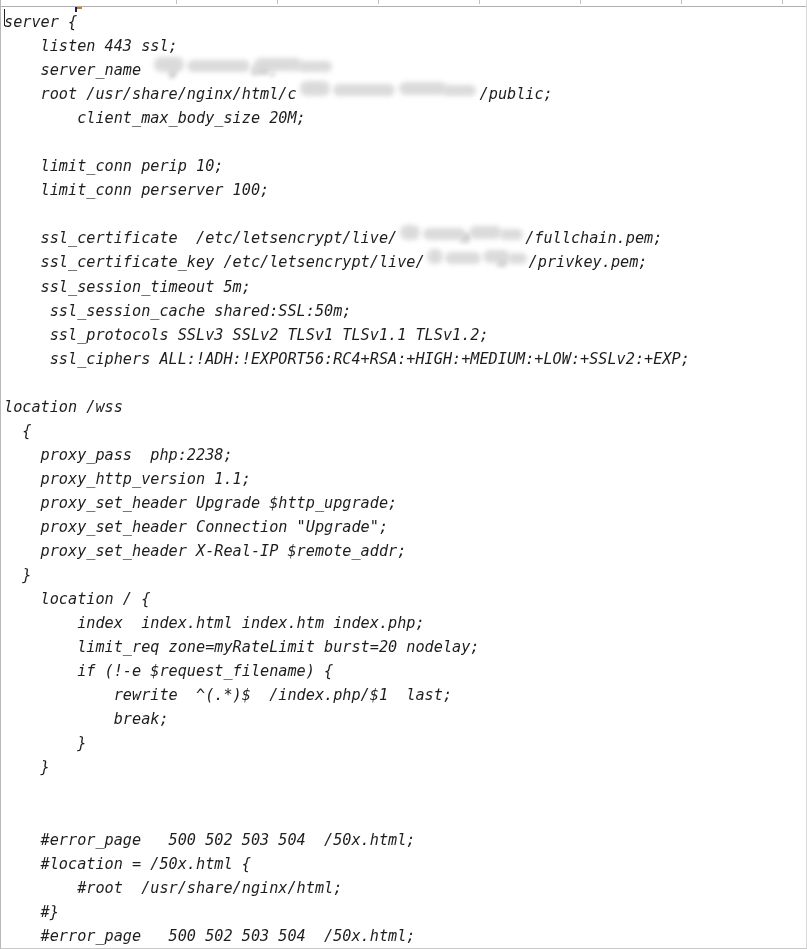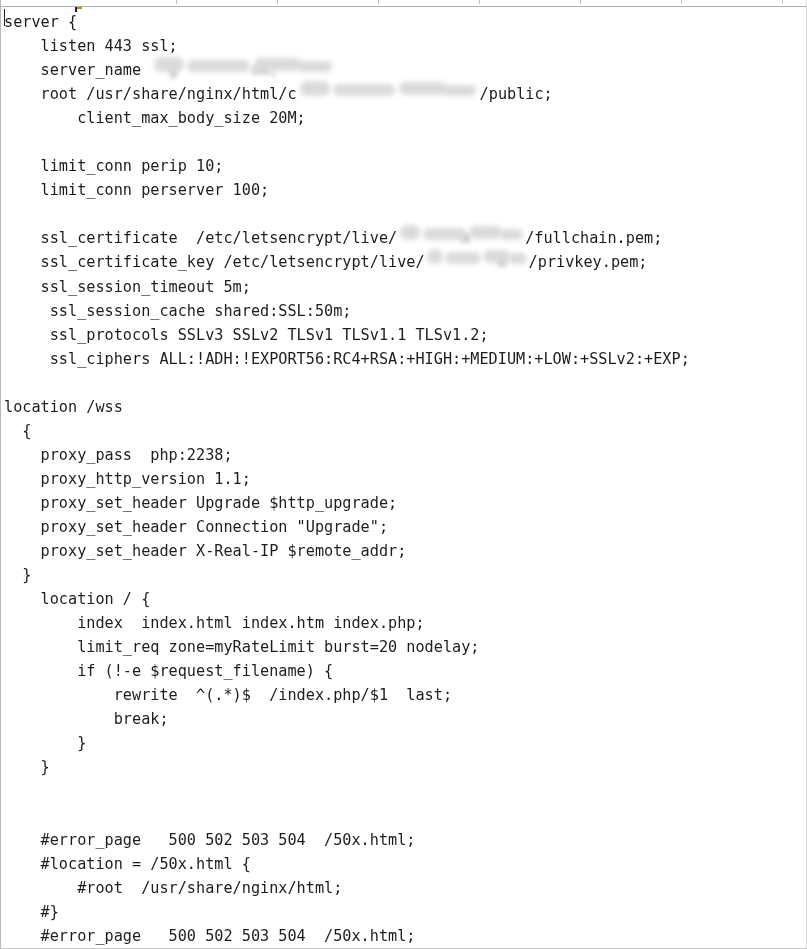--- a/index.html
+++ b/index.html
@@ -13,20 +13,21 @@
   .window {
     position: relative;
     width: 807px;
     height: 949px;
     box-sizing: border-box;
     background: #ffffff;
     border-left: 1px solid #b8b8b8;
     border-right: 1px solid #d8d8d8;
     border-bottom: 1px solid #c9c9c9;
     overflow: hidden;
+    font-style: italic;
   }
   
   .ruler {
     position: absolute;
     top: 0;
     left: 0;
     width: 807px;
     height: 7px;
     background: #ffffff;
     border-bottom: 1px solid #b0b0b0;

